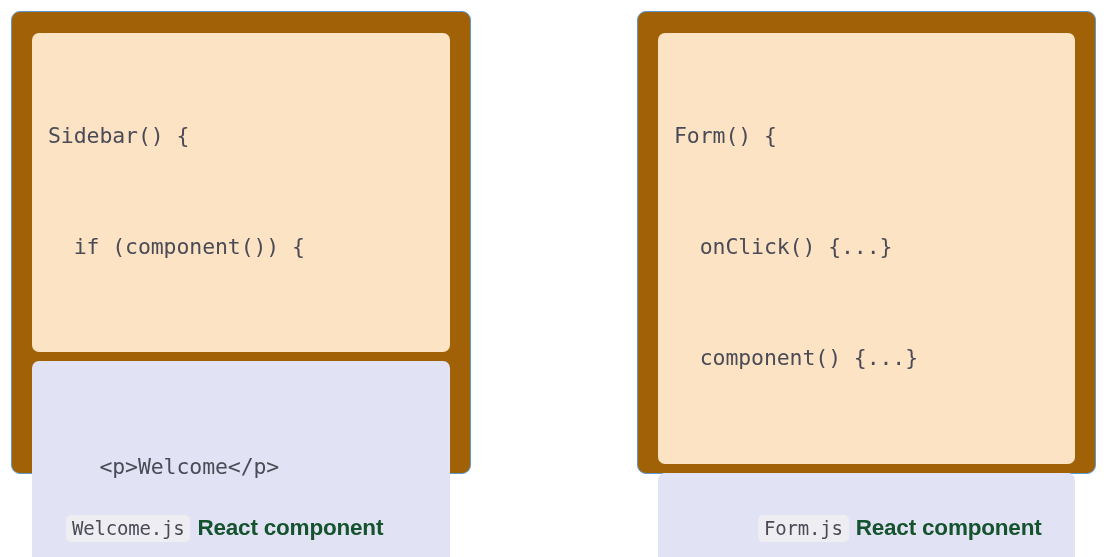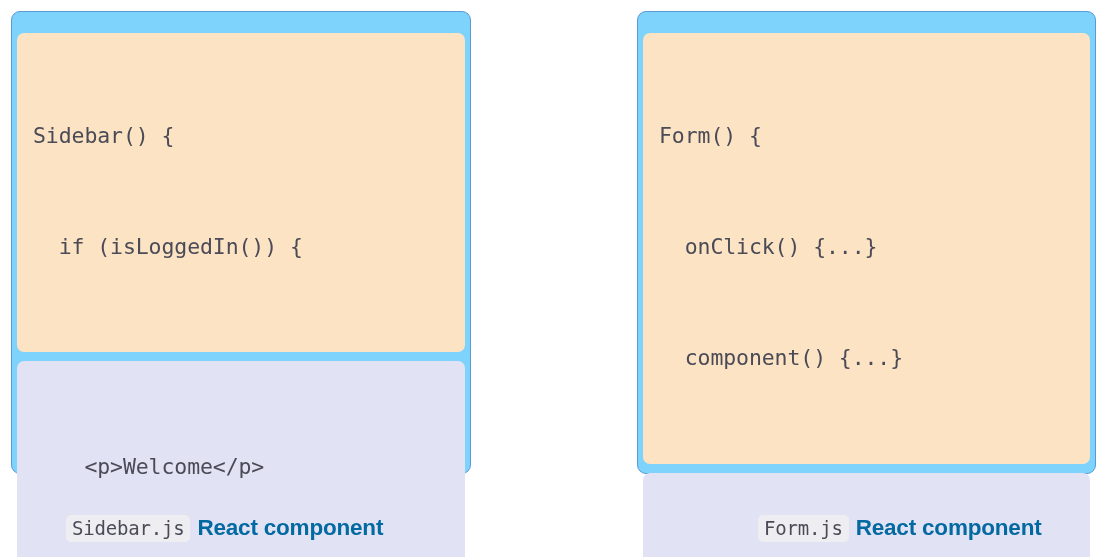--- a/index.html
+++ b/index.html
@@ -20,24 +20,24 @@
     position: relative;
     width: 1107px;
     height: 557px;
     background: #ffffff;
   }
 
   
   .panel {
     position: absolute;
     box-sizing: border-box;
-    background: #7dd3fc;
+    background: #a16207;
     border: 1.6px solid #5b9bd5;
     border-radius: 9px;
-    padding: 21px 5px;
+    padding: 21px 20px;
   }
   .panel-left {
     left: 11px;
     top: 11px;
     width: 460px;
     height: 463px;
   }
   .panel-right {
     left: 637px;
     top: 11px;
@@ -98,35 +98,35 @@
     color: #4b4b57;
     background: #eeeef2;
     border-radius: 5px;
     padding: 2px 6px 3px 6px;
     letter-spacing: -0.2px;
   }
   .caption-kind {
     font-family: "Liberation Sans", sans-serif;
     font-size: 22.5px;
     font-weight: 600;
-    color: #0369a1;
+    color: #14532d;
     letter-spacing: -0.2px;
   }
 </style>
 </head>
 <body>
 
 <div class="stage">
 
   <div class="panel panel-left">
     <div class="blocks">
 
       <div class="code-block orange blk-1">
         <span class="code-line">Sidebar() {</span>
-        <span class="code-line">  if (isLoggedIn()) {</span>
+        <span class="code-line">  if (component()) {</span>
       </div>
 
       <div class="code-block purple blk-2">
         <span class="code-line">    &lt;p&gt;Welcome&lt;/p&gt;</span>
       </div>
 
     </div>
   </div>
 
   <div class="panel panel-right">
@@ -142,21 +142,21 @@
         
         
         
         
       </div>
 
     </div>
   </div>
 
   <div class="caption caption-left">
-    <span class="caption-file">Sidebar.js</span>
+    <span class="caption-file">Welcome.js</span>
     <span class="caption-kind">React component</span>
   </div>
 
   <div class="caption caption-right">
     <span class="caption-file">Form.js</span>
     <span class="caption-kind">React component</span>
   </div>
 
 </div>
 

